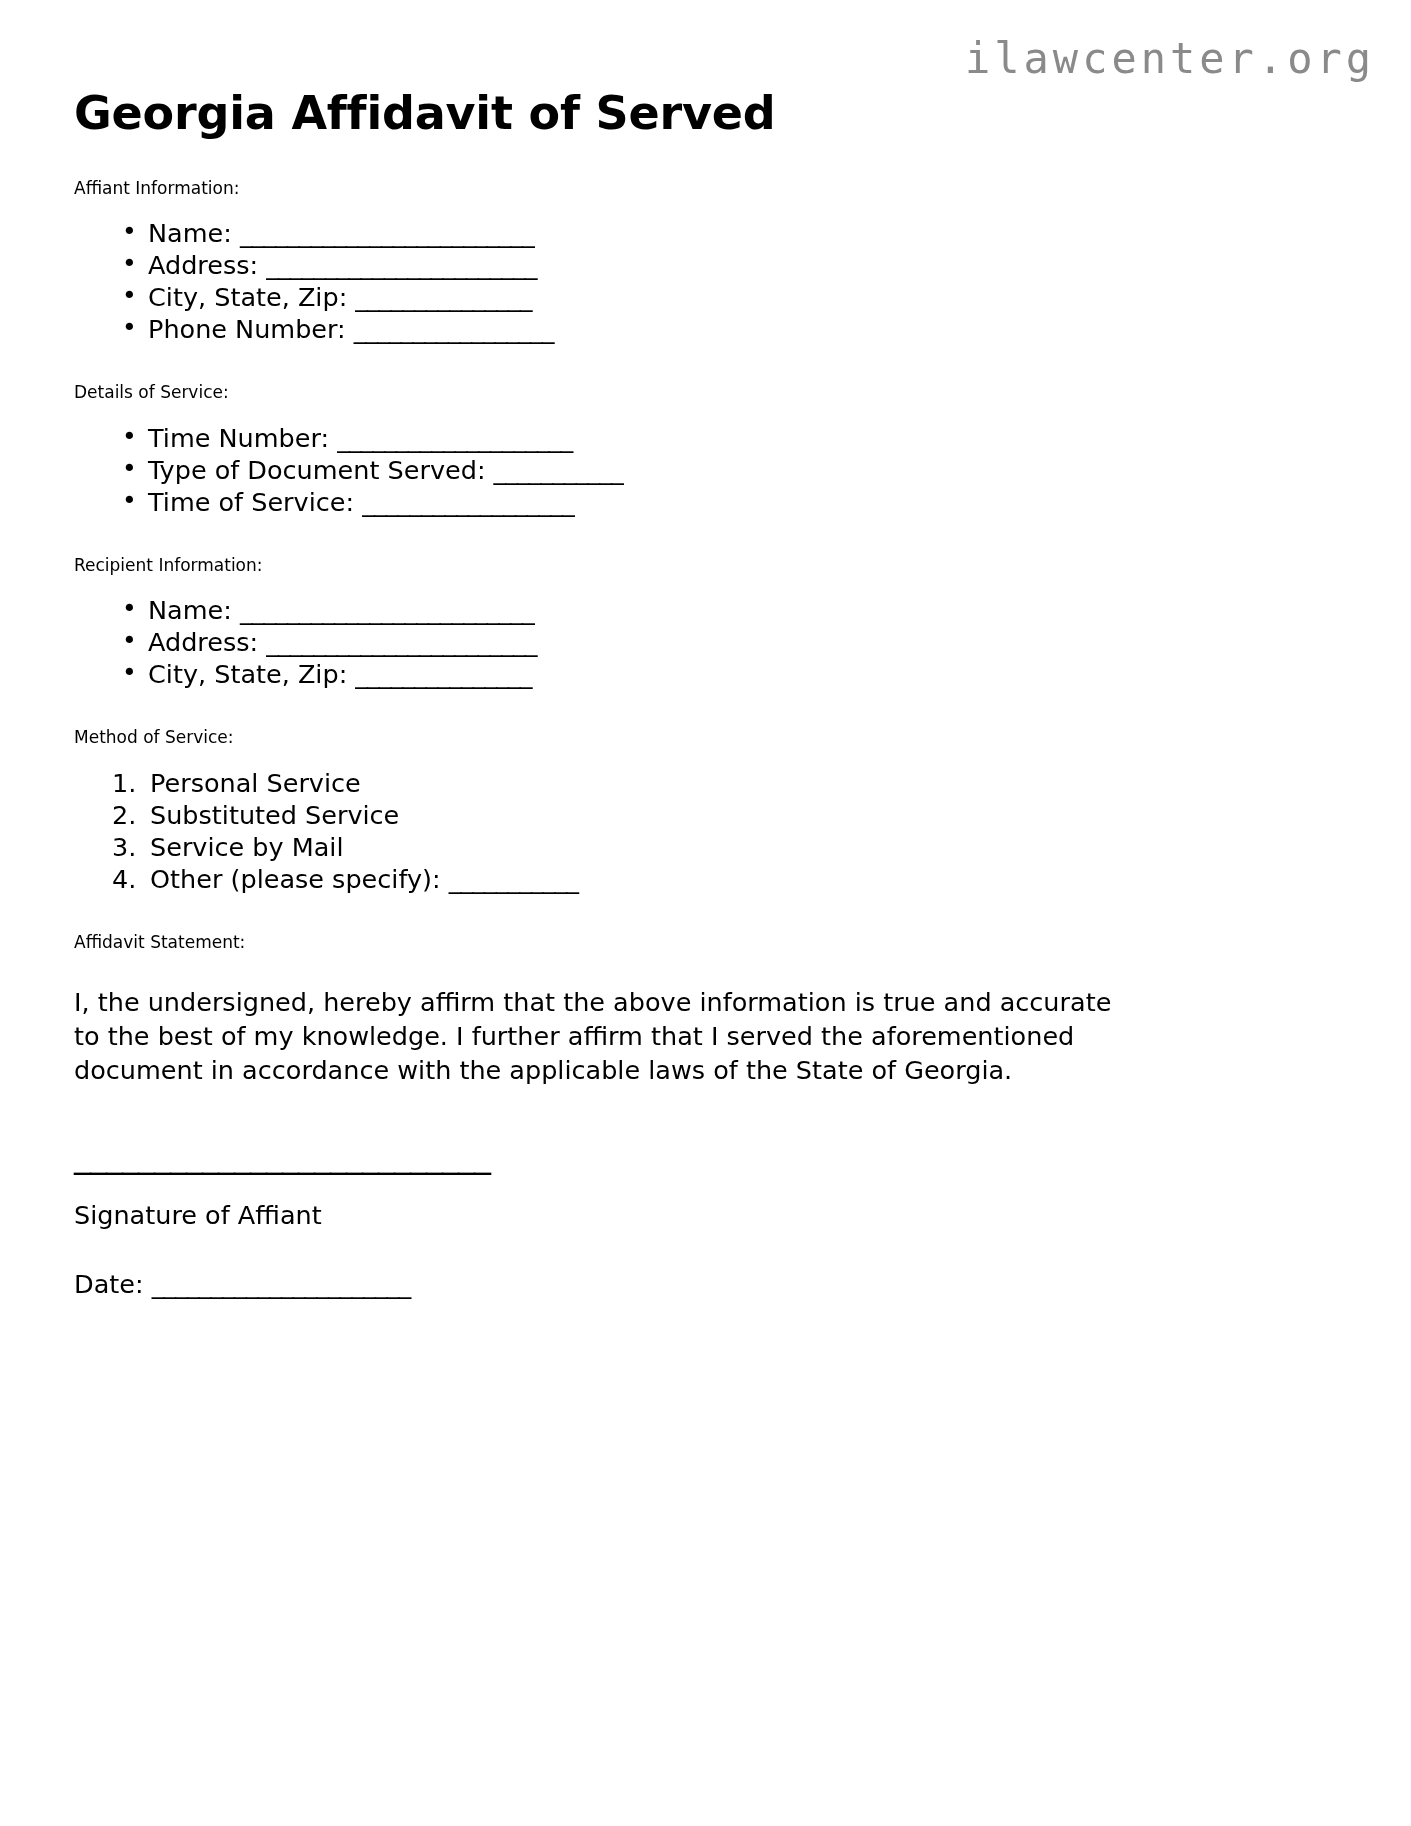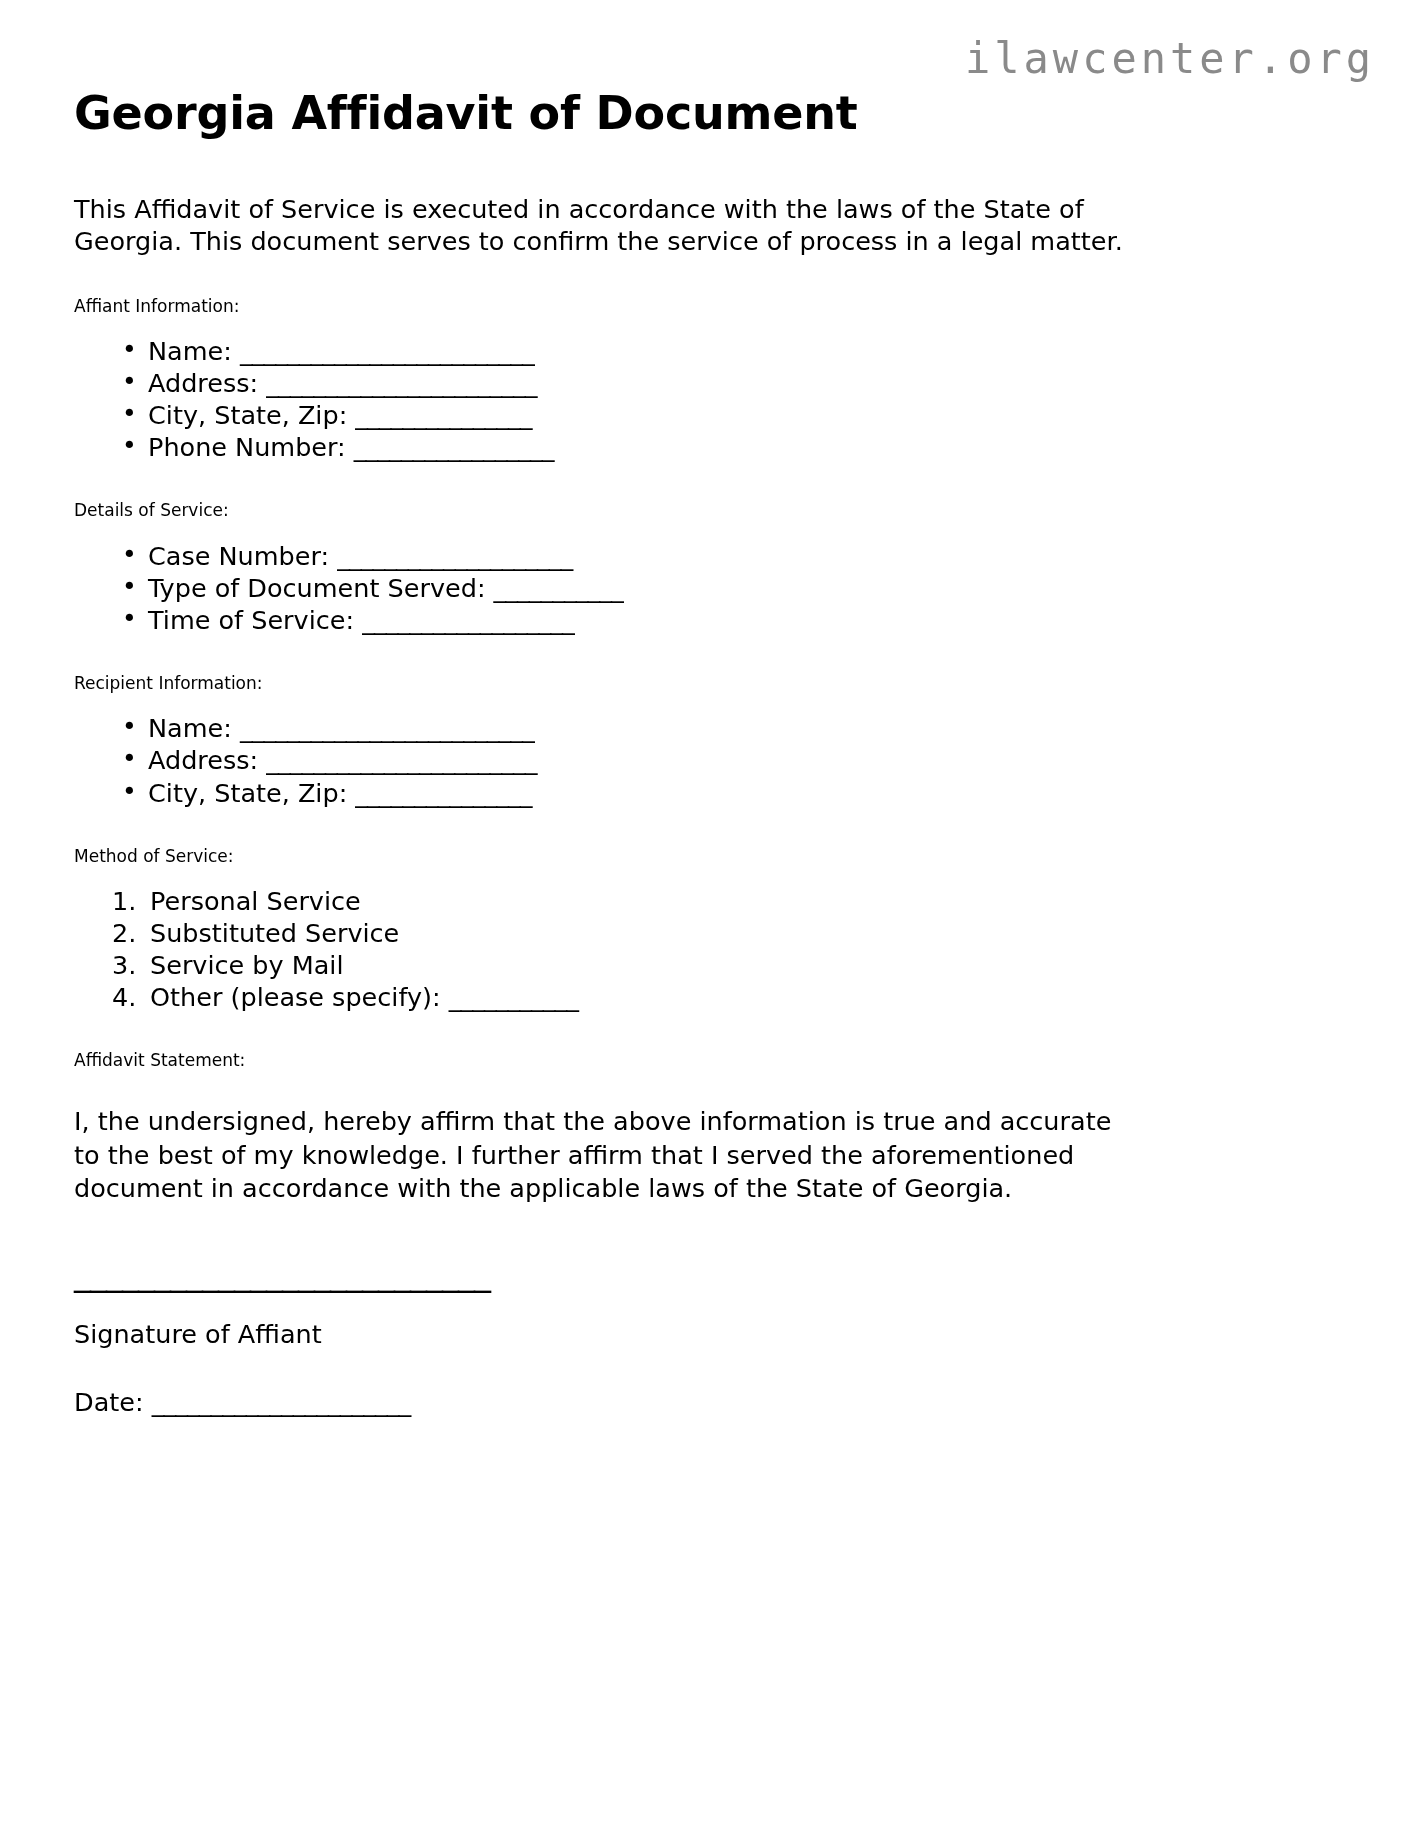--- a/index.html
+++ b/index.html
@@ -136,23 +136,22 @@
 </style>
 </head>
 <body>
 
 <div class="page">
 
   <div class="watermark">ilawcenter.org</div>
 
   <div class="content">
 
-    <h1 class="doc-title">Georgia Affidavit of Document</h1>
-
-    <p class="intro">This Affidavit of Service is executed in accordance with the laws of the State of Georgia. This document serves to confirm the service of process in a legal matter.</p>
+    <h1 class="doc-title">Georgia Affidavit of Served</h1>
+
 
     <h2 class="section">Affiant Information:</h2>
     <ul class="fields">
       <li>
         <span>Name:</span>
         <span class="blank">_________________________</span>
       </li>
       <li>
         <span>Address:</span>
         <span class="blank">_______________________</span>
@@ -163,21 +162,21 @@
       </li>
       <li>
         <span>Phone Number:</span>
         <span class="blank">_________________</span>
       </li>
     </ul>
 
     <h2 class="section">Details of Service:</h2>
     <ul class="fields">
       <li>
-        <span>Case Number:</span>
+        <span>Time Number:</span>
         <span class="blank">____________________</span>
       </li>
       <li>
         <span>Type of Document Served:</span>
         <span class="blank">___________</span>
       </li>
       <li>
         <span>Time of Service:</span>
         <span class="blank">__________________</span>
       </li>

